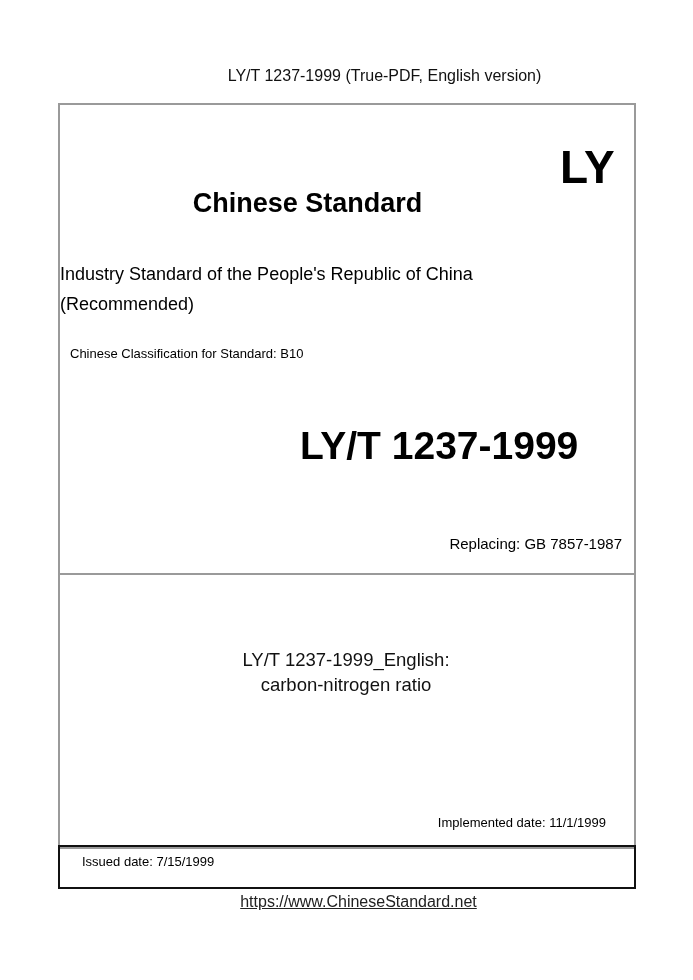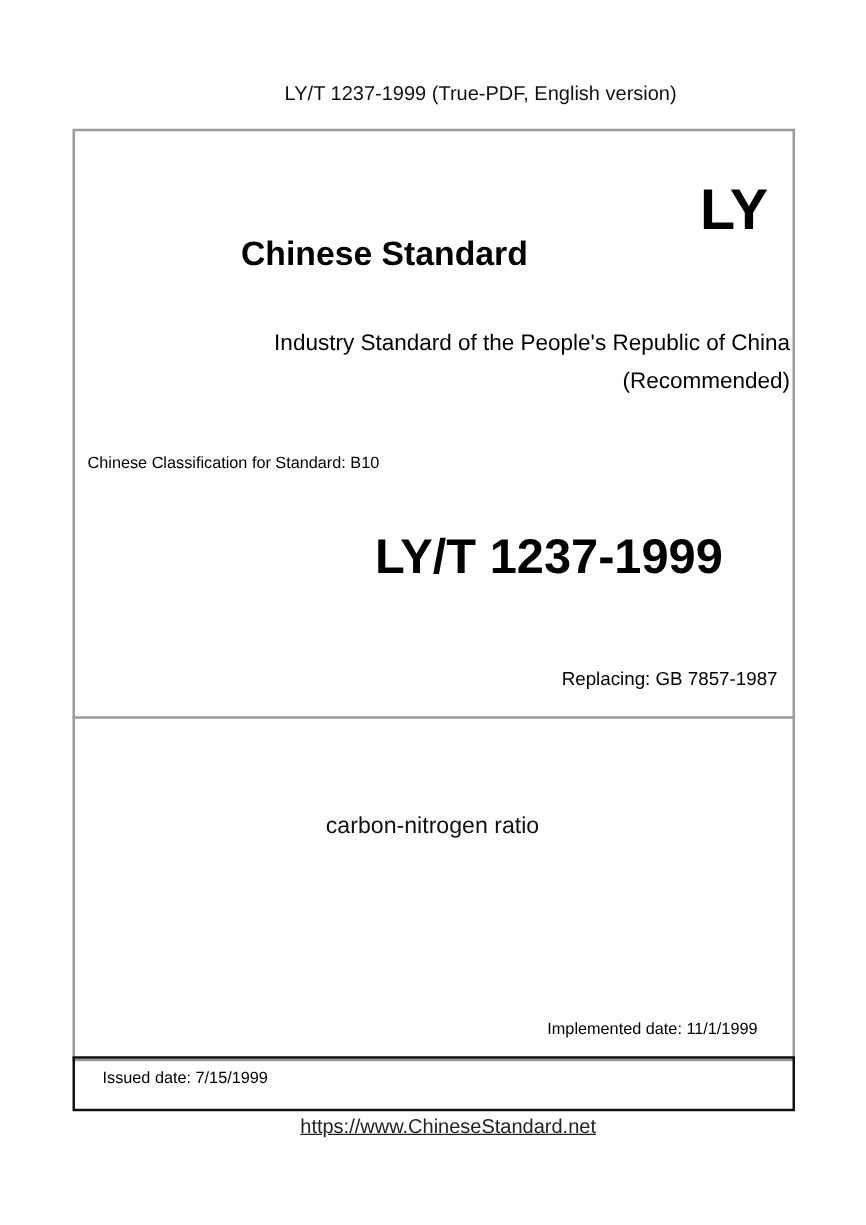--- a/index.html
+++ b/index.html
@@ -5,22 +5,22 @@
   html, body { margin: 0; padding: 0; background: #ffffff; }
   body { width: 693px; height: 980px; position: relative; overflow: hidden;
          font-family: "Liberation Sans", sans-serif; color: #000; }
   .abs { position: absolute; }
   .header-caption { top: 67px; left: 0; width: 693px; text-align: center; font-size: 16px; color: #111; padding-left: 38px; }
   .main-box { left: 58px; top: 103px; width: 574px; height: 742px; border: 2px solid #9a9a9a; box-sizing: content-box; }
   .divider { left: 58px; top: 573px; width: 578px; height: 2px; background: #9a9a9a; }
   .bottom-box { left: 58px; top: 845px; width: 574px; height: 40px; border: 2px solid #111; }
   .title { top: 160px; left: 60px; width: 495px; text-align: center; font-size: 27px; font-weight: bold; margin-top: 28px; }
   .code-badge { top: 140px; left: 560px; width: 70px; text-align: left; font-size: 46px; font-weight: bold; }
-  .industry { top: 259px; left: 60px; width: 572px; text-align: right; font-size: 18px; line-height: 30px; }
-  .classification { top: 362px; left: 70px; font-size: 13px; }
+  .industry { top: 259px; left: 60px; width: 572px; text-align: left; font-size: 18px; line-height: 30px; }
+  .classification { top: 346px; left: 70px; font-size: 13px; }
   .std-number { top: 424px; left: 300px; width: 316px; text-align: left; font-size: 39px; font-weight: bold; }
   .replacing { top: 535px; left: 300px; width: 322px; text-align: right; font-size: 15px; }
   .eng-title { top: 647px; left: 60px; width: 572px; text-align: center; font-size: 18.5px; line-height: 25px; color: #111; }
   .issued { top: 854px; left: 82px; font-size: 13px; }
   .implemented { top: 815px; left: 380px; width: 226px; text-align: right; font-size: 13px; }
   .footer-link { top: 893px; left: 0; width: 693px; text-align: center; font-size: 16px; color: #222; text-decoration: underline; padding-left: 12px; }
 </style>
 </head>
 <body>
 
@@ -38,19 +38,20 @@
   <div>(Recommended)</div>
 </div>
 
 <div class="abs classification">Chinese Classification for Standard: B10</div>
 
 <div class="abs std-number">LY/T 1237-1999</div>
 
 <div class="abs replacing">Replacing: GB 7857-1987</div>
 
 <div class="abs eng-title">
+  <div>LY/T 1237-1999_English:</div>
   <div>carbon-nitrogen ratio</div>
 </div>
 
 <div class="abs issued">Issued date: 7/15/1999</div>
 <div class="abs implemented">Implemented date: 11/1/1999</div>
 
 <div class="abs footer-link">https://www.ChineseStandard.net</div>
 
 </body></html>

